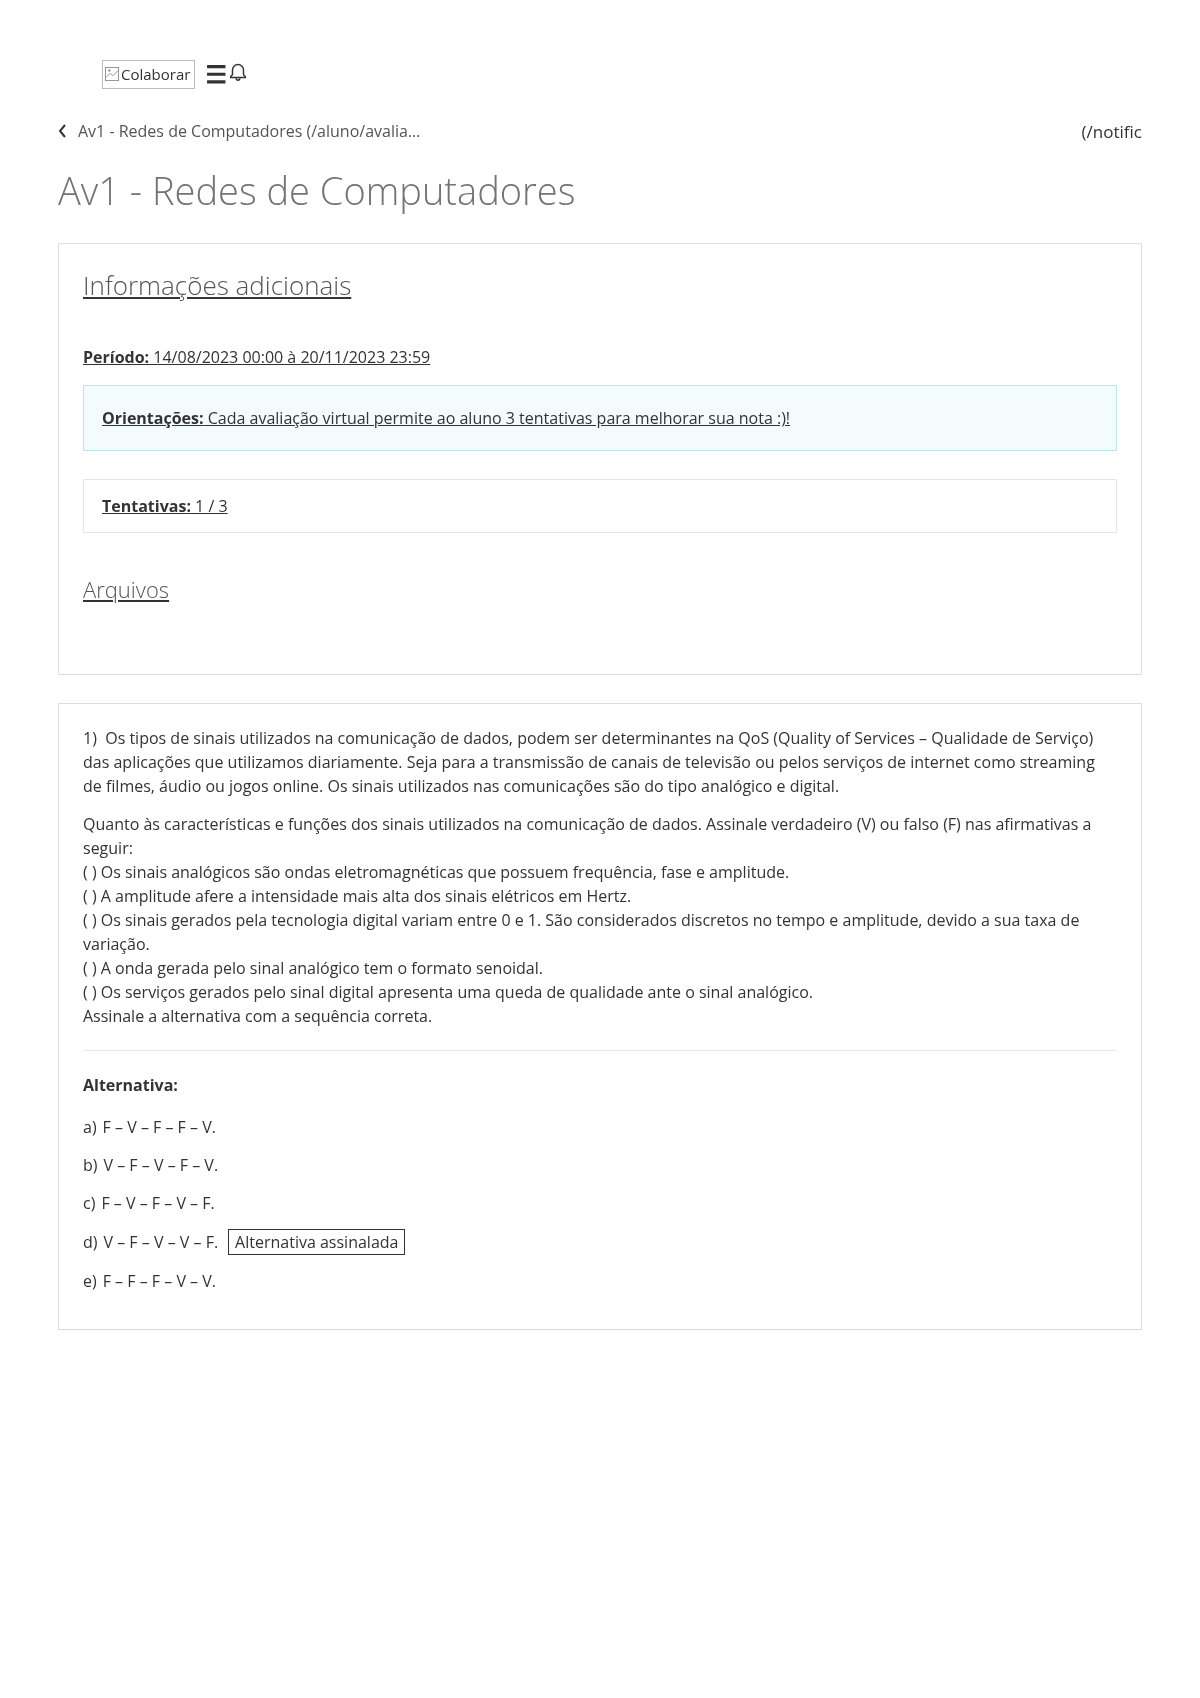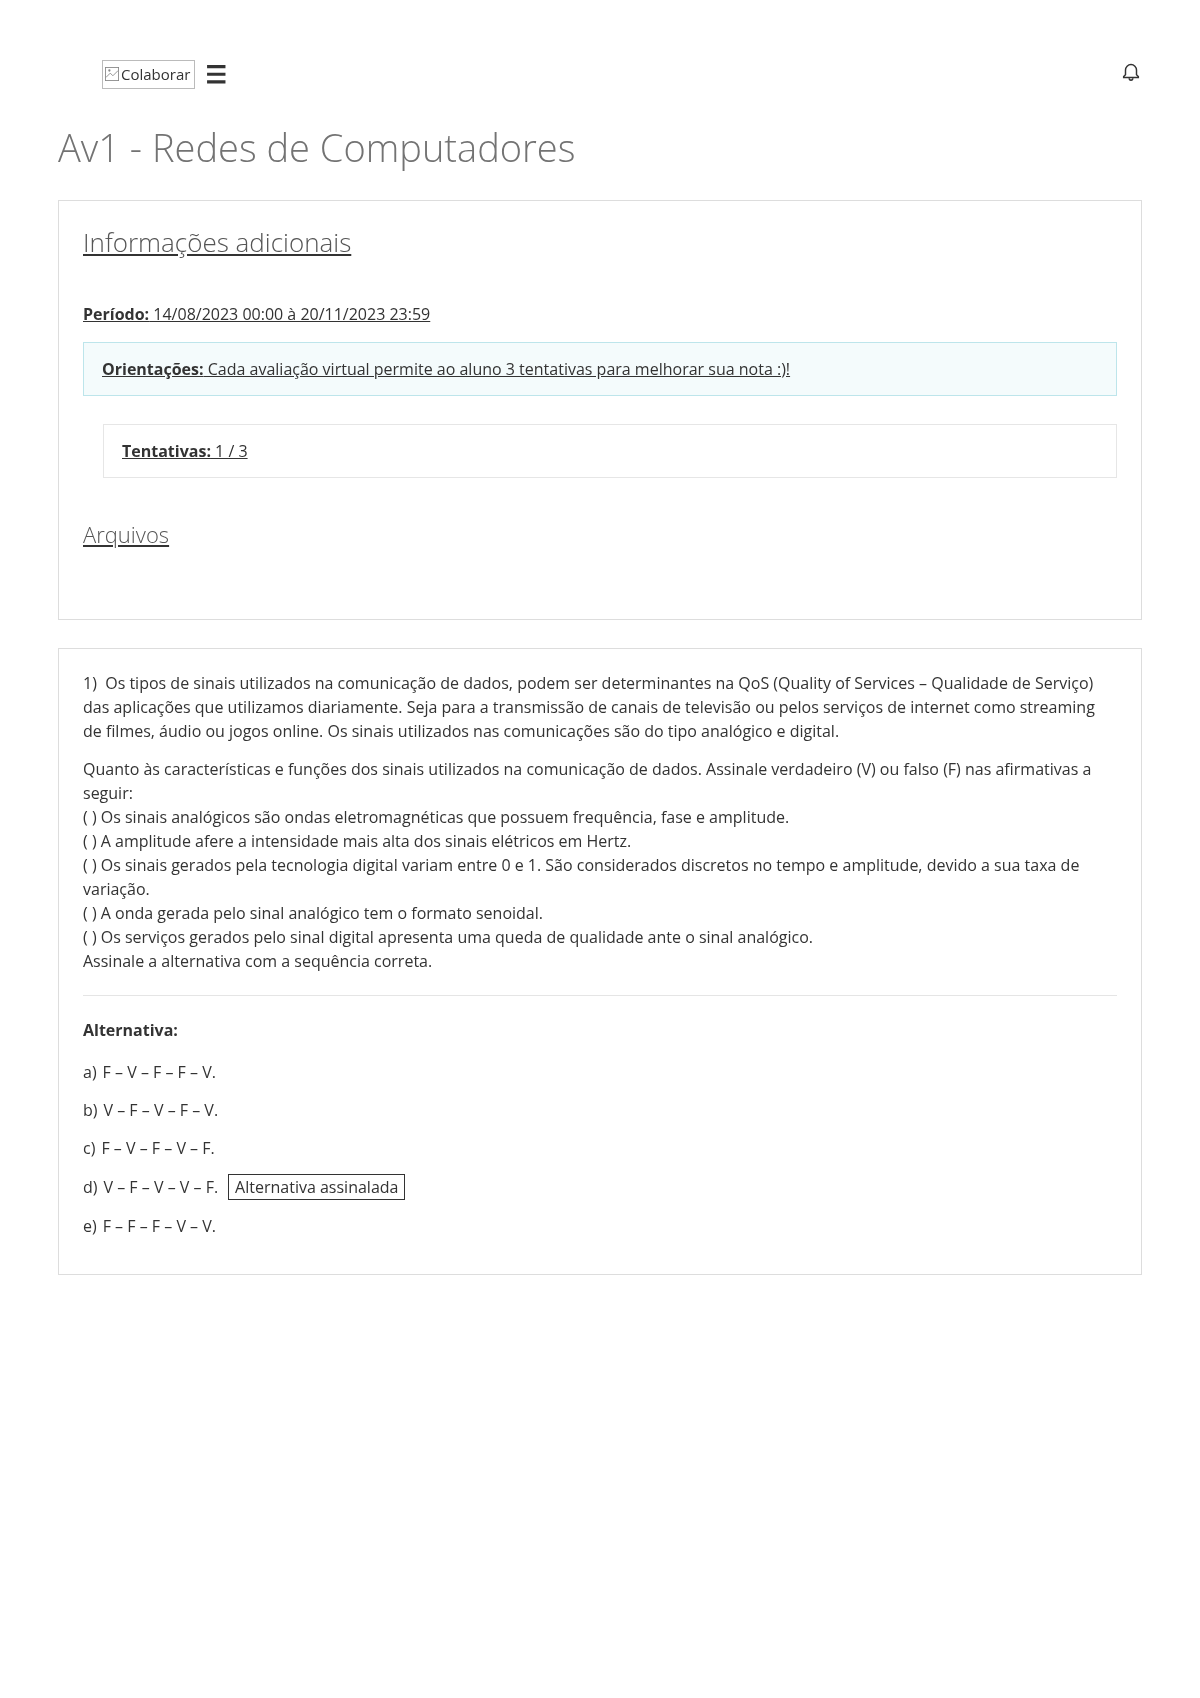--- a/index.html
+++ b/index.html
@@ -12,21 +12,20 @@
     font-size: 16px;
     line-height: 1.5;
   }
   .page {
     padding: 60px 58px 40px 58px;
   }
   
   .topbar {
     display: flex;
     align-items: center;
-    justify-content: space-between;
     margin-bottom: 30px;
     padding-left: 44px;
   }
   .brand-group {
     display: flex;
     align-items: center;
     gap: 10px;
   }
   .brand-imgbox {
     display: inline-flex;
@@ -92,31 +91,30 @@
   .info-line {
     font-size: 16px;
     margin-bottom: 16px;
   }
   .info-line .label { font-weight: 700; }
   
   .alert-info {
     border: 1px solid #bde5eb;
     background: #f4fbfc;
     color: #333;
-    padding: 14px 18px;
+    padding: 20px 18px;
     margin-bottom: 28px;
   }
   .alert-info .label { font-weight: 700; }
   
   .alert-plain {
     border: 1px solid #e6e6e6;
     background: #ffffff;
     padding: 14px 18px;
     margin-bottom: 40px;
-    margin-left: 20px;
   }
   .alert-plain .label { font-weight: 700; }
   .sub-heading {
     font-size: 22px;
     font-weight: 300;
     color: #555555;
     margin-bottom: 46px;
   }
   
   .confirm-btn {
@@ -192,20 +190,29 @@
       <span class="hamburger">☰</span>
     </div>
     <span class="bell">
       <svg width="22" height="22" viewBox="0 0 24 24" fill="none" stroke="#333" stroke-width="1.6">
         <path d="M18 16v-5a6 6 0 10-12 0v5l-2 2v1h16v-1l-2-2z"></path>
         <path d="M10 20a2 2 0 004 0"></path>
       </svg>
     </span>
   </div>
 
+  <div class="crumbrow">
+    <div class="breadcrumb">
+      <svg width="10" height="14" viewBox="0 0 10 14">
+        <polyline points="7,1 2,7 7,13" fill="none" stroke="#333" stroke-width="2"></polyline>
+      </svg>
+      <span>Av1 - Redes de Computadores (/aluno/avalia…</span>
+    </div>
+    <span class="notific-link">(/notific</span>
+  </div>
 
   <h1 class="page-title">Av1 - Redes de Computadores</h1>
 
   <div class="card">
     <div class="section-heading">Informações adicionais</div>
 
     <div class="info-line">
       <span class="label">Período:</span><span> 14/08/2023 00:00 à 20/11/2023 23:59</span>
     </div>
 

